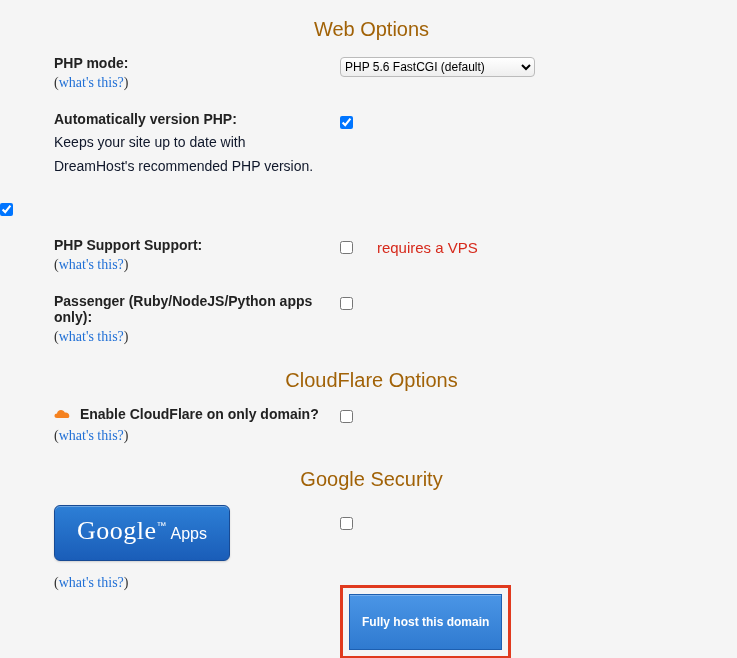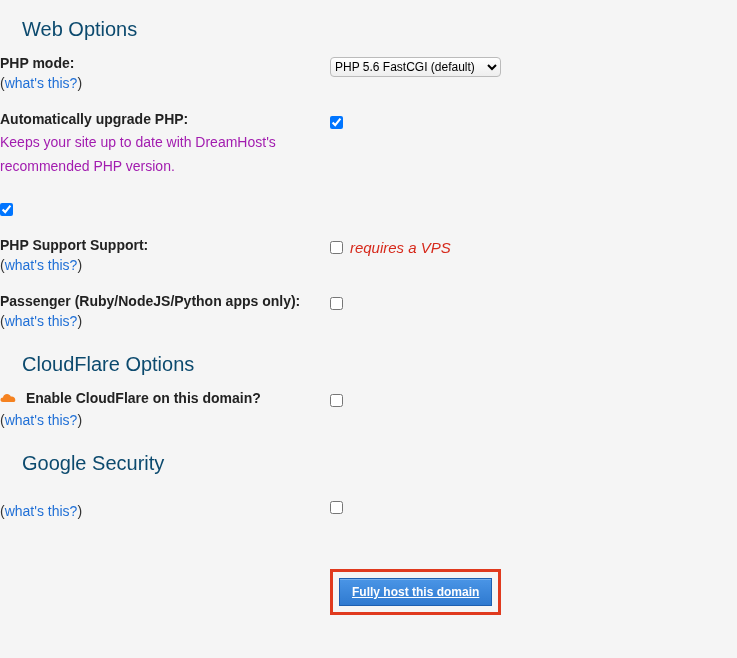--- a/index.html
+++ b/index.html
@@ -8,67 +8,70 @@
     padding: 0;
     background: #f5f5f5;
     font-family: "Helvetica Neue", Helvetica, Arial, sans-serif;
     font-size: 14px;
     color: #333;
     width: 737px;
   }
   .section-title {
     font-size: 20px;
     font-weight: 300;
-    color: #0c4a6e;
+    color: #a16207;
     margin: 18px 16px 8px 22px;
+    text-align: center;
   }
   .row {
     display: flex;
     align-items: flex-start;
     padding: 6px 0 6px 0;
   }
   .label-col {
     width: 330px;
+    padding-left: 44px;
     padding-right: 20px;
+    margin-left: 10px;
   }
   .ctrl-col {
     padding-top: 2px;
   }
   .label-strong {
     font-weight: bold;
     color: #222;
   }
   .desc {
-    color: #a21caf;
+    color: #0f172a;
     line-height: 1.7;
     margin-top: 4px;
   }
   .hint {
     color: #333;
     margin-top: 4px;
+    font-family: Liberation Serif, serif;
   }
   a.link {
     color: #1f6fd6;
     text-decoration: none;
     cursor: pointer;
   }
   select {
     font-size: 12px;
-    width: 171px;
+    width: 195px;
     height: 20px;
     border: 1px solid #bbb;
     border-radius: 4px;
     background: linear-gradient(#fff,#eee);
   }
   .red-note {
     color: #d6291b;
     font-size: 15px;
-    margin-left: 3px;
+    margin-left: 20px;
     vertical-align: middle;
-    font-style: italic;
   }
   input[type=checkbox] {
     margin: 0;
     vertical-align: middle;
   }
   .cf-icon {
     display: inline-block;
     vertical-align: -2px;
     margin-right: 4px;
   }
@@ -103,24 +106,23 @@
     display: inline-block;
     padding: 6px;
     border: 3px solid #e03a1e;
   }
   button.submit {
     background: linear-gradient(#4a95e6, #2f7ad0);
     border: 1px solid #1d5fb0;
     color: #fff;
     font-size: 12px;
     font-weight: bold;
-    padding: 6px 12px;
+    padding: 20px 12px;
     cursor: pointer;
     box-shadow: inset 0 1px 0 rgba(255,255,255,0.25);
-    text-decoration: underline;
   }
   .spacer { height: 8px; }
 </style>
 </head>
 <body>
 
 <div class="section-title">Web Options</div>
 
 <div class="row">
   <div class="label-col">
@@ -131,21 +133,21 @@
     <select>
       <option>PHP 5.6 FastCGI (default)</option>
     </select>
   </div>
 </div>
 
 <div class="spacer"></div>
 
 <div class="row">
   <div class="label-col">
-    <span class="label-strong">Automatically upgrade PHP:</span>
+    <span class="label-strong">Automatically version PHP:</span>
     <div class="desc">Keeps your site up to date with DreamHost's recommended PHP version.</div>
   </div>
   <div class="ctrl-col">
     <input type="checkbox" checked="" style="">
   </div>
 </div>
 
 <div class="spacer"></div>
 
 <div class="row">
@@ -181,32 +183,35 @@
 
 <div class="section-title">CloudFlare Options</div>
 
 <div class="row">
   <div class="label-col">
     <span class="cf-icon">
       <svg width="18" height="12" viewBox="0 0 18 12">
         <path d="M3 9c-1.5 0-2.5-1-2.5-2.3C0.5 5.4 1.6 4.5 3 4.5c0.3-2 2-3.5 4-3.5 1.7 0 3.2 1 3.8 2.6 0.3-0.1 0.6-0.1 0.9-0.1 2 0 3.6 1.5 3.6 3.4 0 1.1-0.5 1.9-1.3 2.1H3z" fill="#f58220"></path>
       </svg>
     </span>
-    <span class="label-strong">Enable CloudFlare on this domain?</span>
+    <span class="label-strong">Enable CloudFlare on only domain?</span>
     <div class="hint">(<a class="link">what's this?</a>)</div>
   </div>
   <div class="ctrl-col">
     <input type="checkbox" style="">
   </div>
 </div>
 
 <div class="section-title">Google Security</div>
 
 <div class="row">
   <div class="label-col">
+    <span class="gapps-btn">
+      <span class="gapps-main">Google</span><span class="gapps-tm">™</span><span class="gapps-sub">Apps</span>
+    </span>
     <div class="hint" style="margin-top:14px">(<a class="link">what's this?</a>)</div>
   </div>
   <div class="ctrl-col" style="padding-top:10px">
     <input type="checkbox" style="">
     <div style="margin-top:54px">
       <span class="submit-wrap">
         <button class="submit">Fully host this domain</button>
       </span>
     </div>
   </div>

